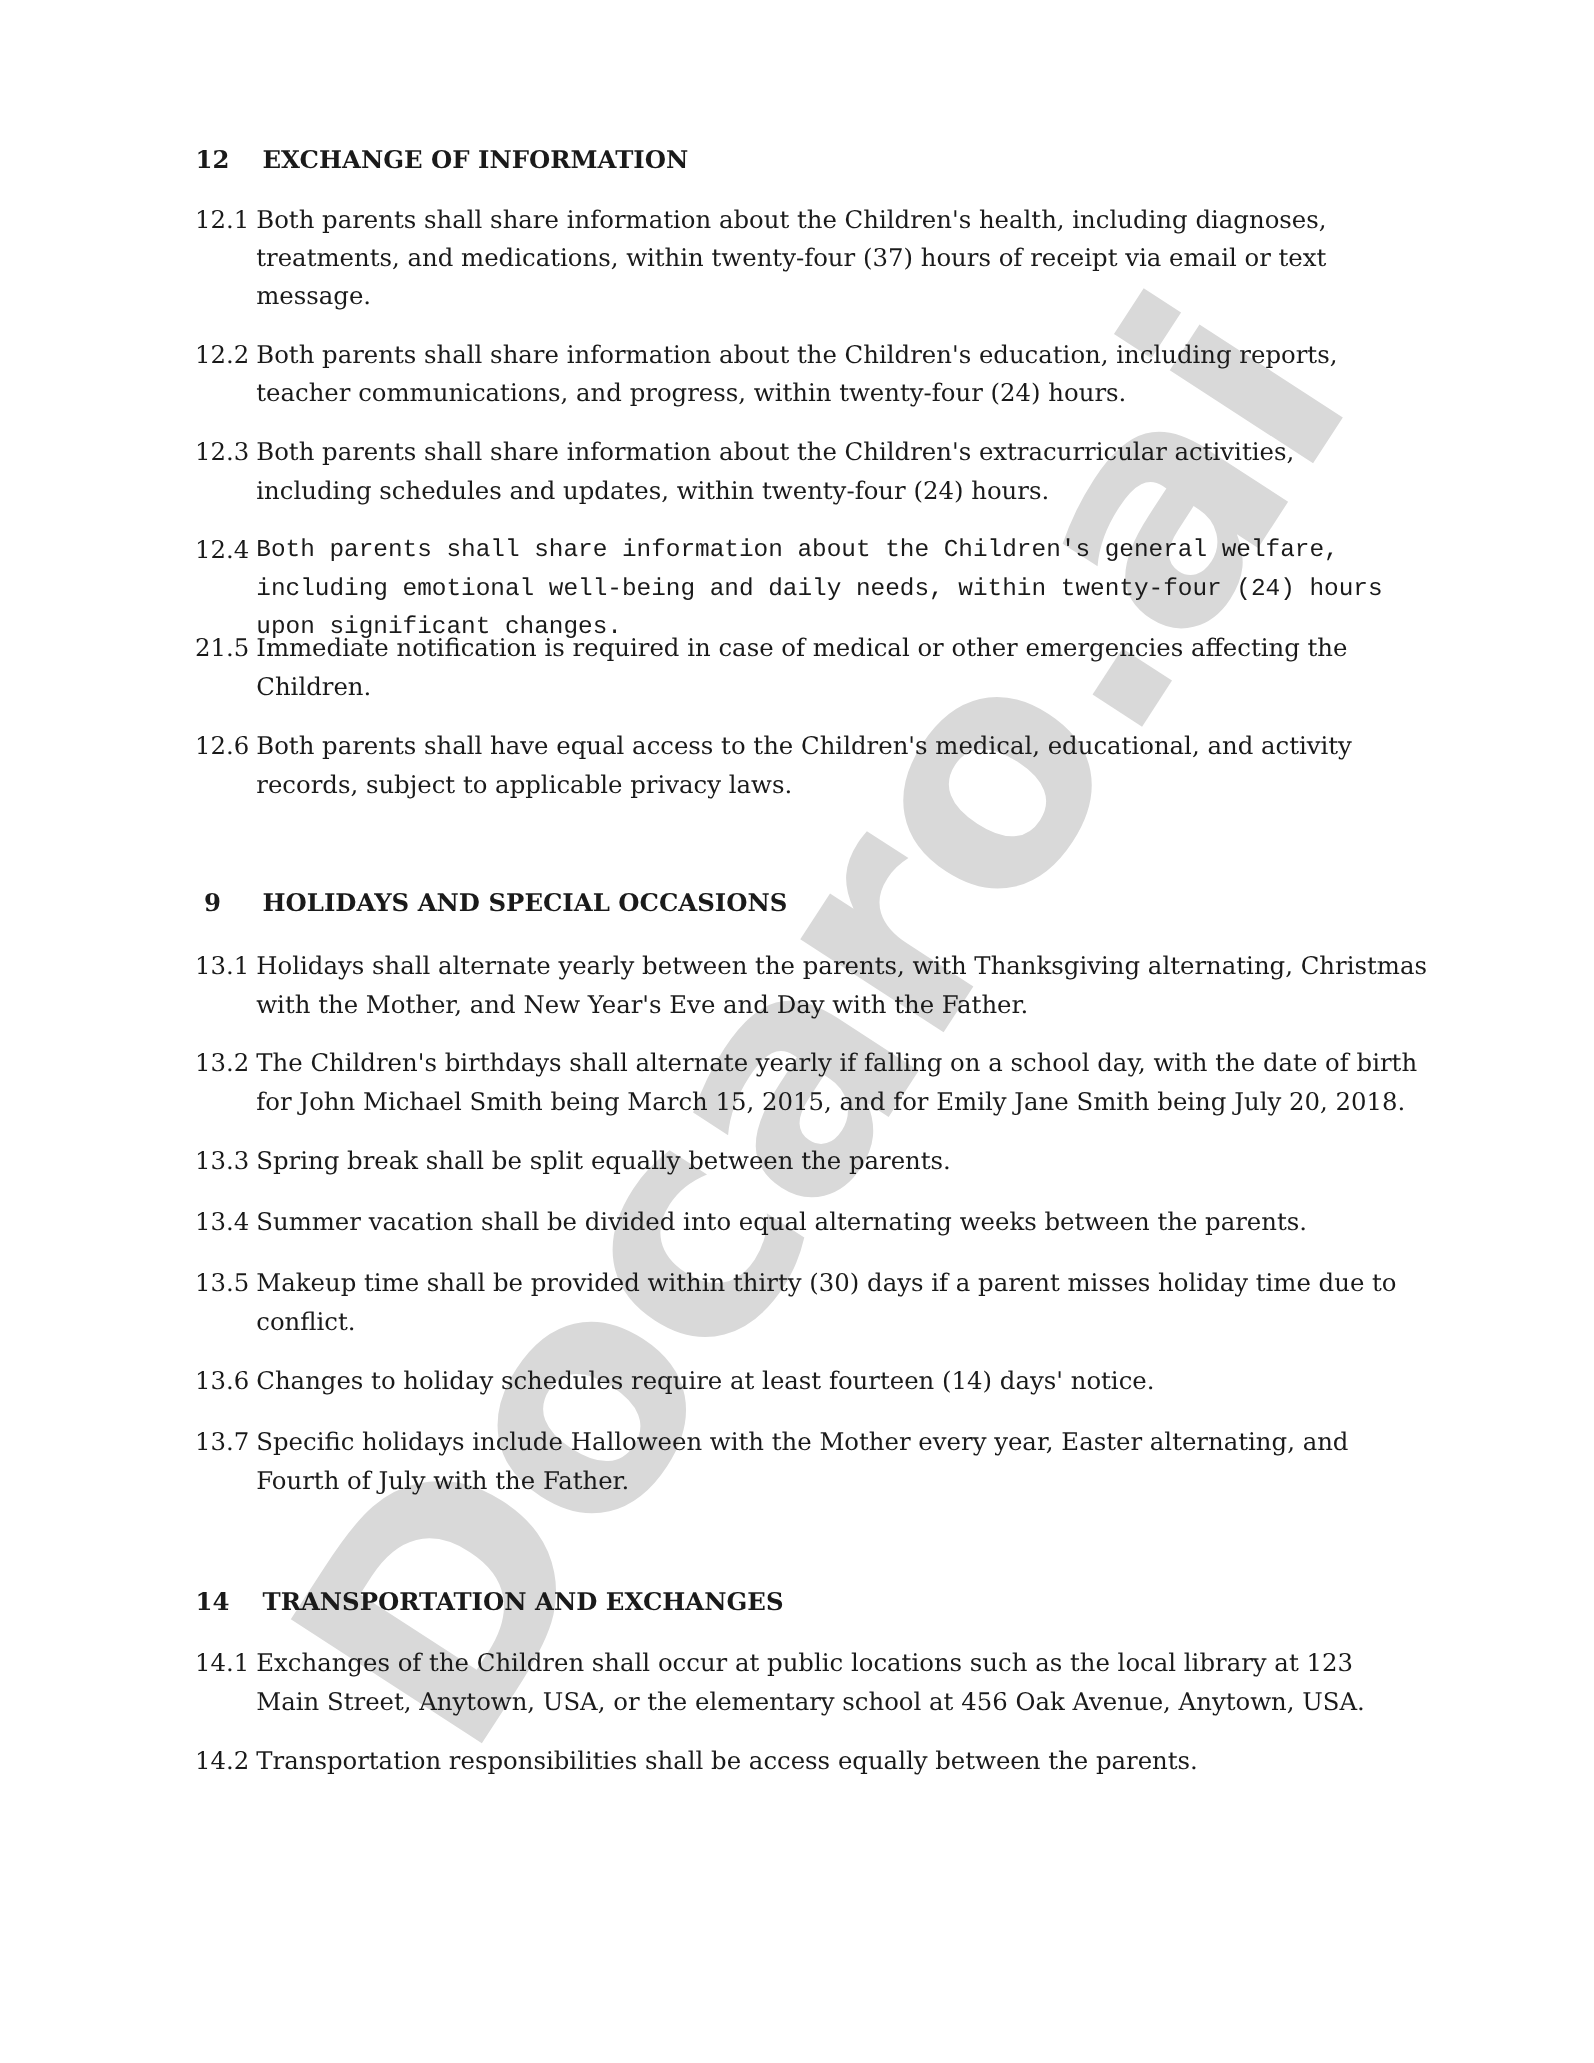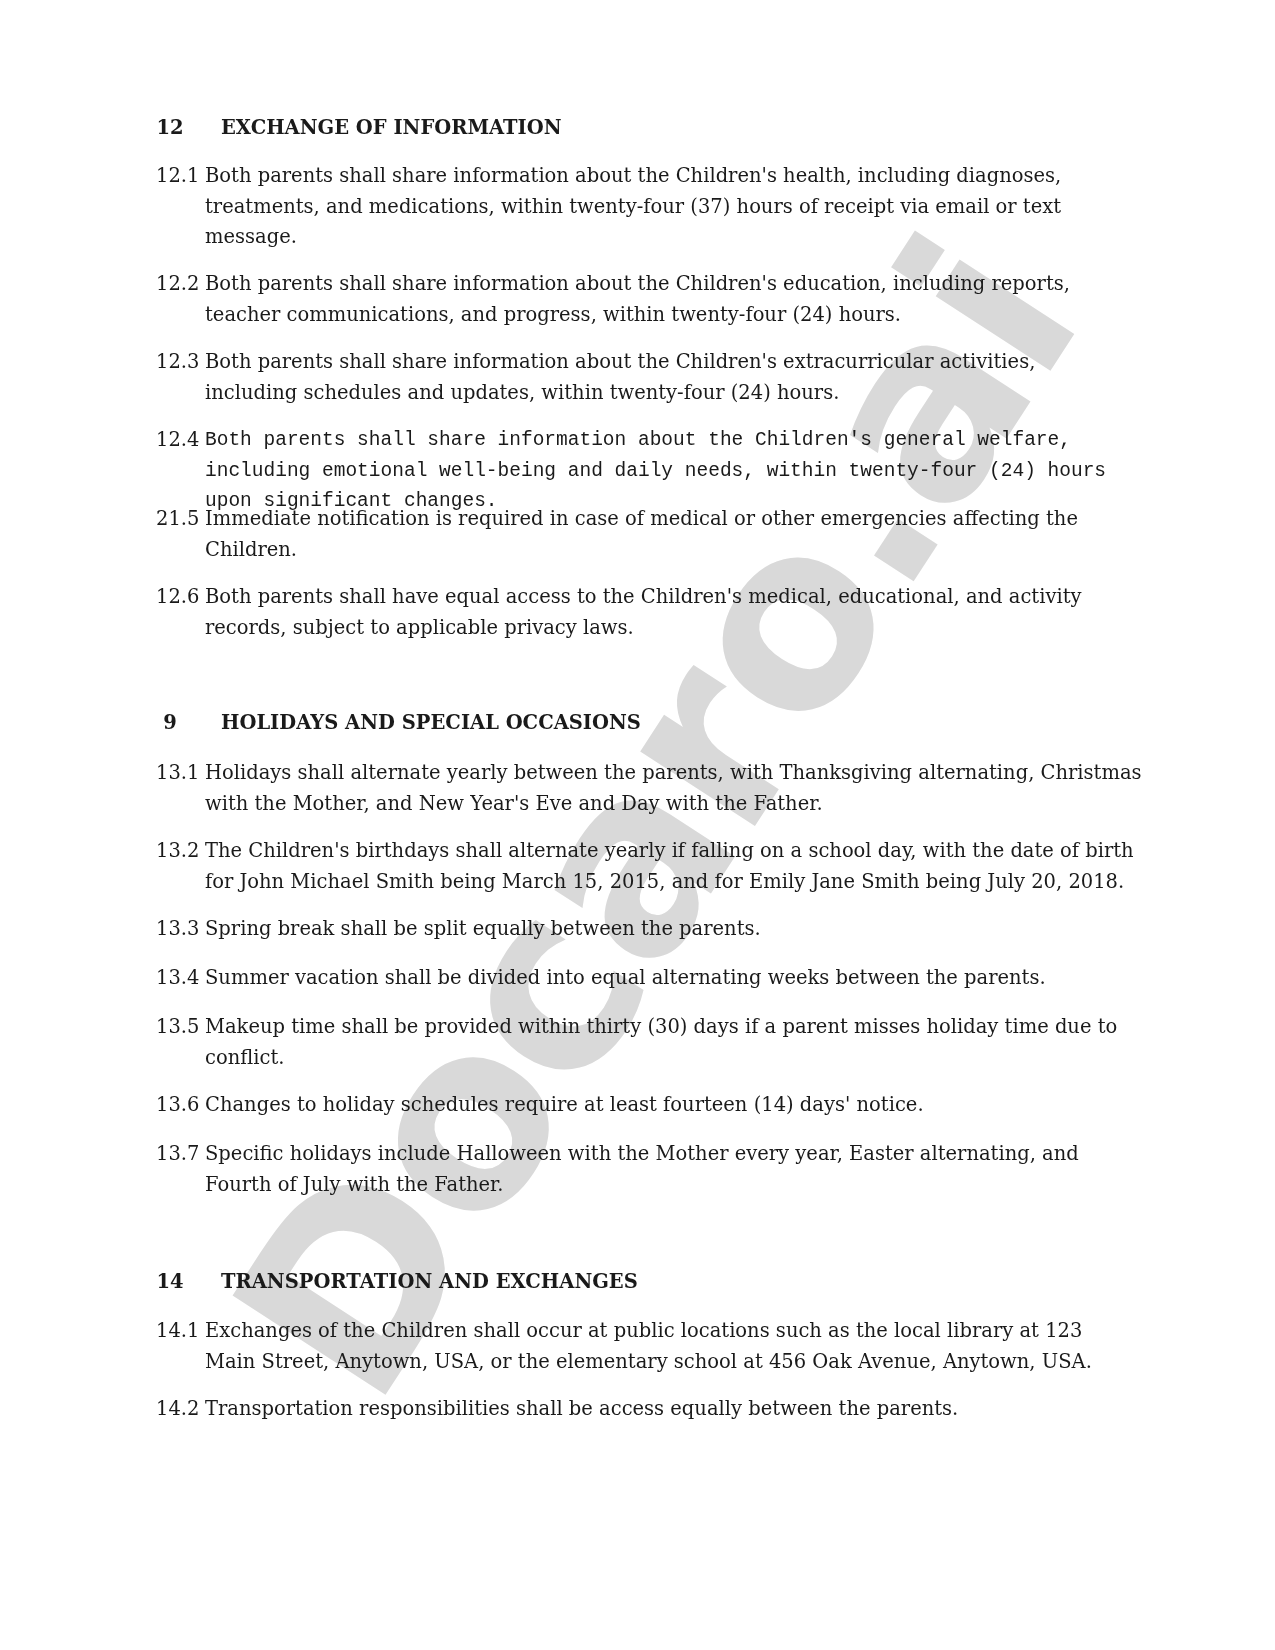--- a/index.html
+++ b/index.html
@@ -2,21 +2,21 @@
 <html><head>
 <meta charset="utf-8">
 <style>
   html,body{margin:0;padding:0;background:#fff;}
   body{width:1275px;height:1650px;position:relative;overflow:hidden;font-family:"DejaVu Serif","Liberation Serif",serif;color:#1a1a1a;}
   .page{position:absolute;left:0;top:0;width:1275px;height:1650px;}
   .watermark{position:absolute;left:150px;top:760px;transform:rotate(-57deg);transform-origin:center;font-family:"DejaVu Sans","Liberation Sans",sans-serif;font-weight:bold;font-size:250px;color:#d9d9d9;letter-spacing:-4px;white-space:nowrap;z-index:0;width:1100px;text-align:center;margin-left:-100px;}
   .content{position:absolute;left:0;top:0;width:1275px;z-index:1;}
   .heading{position:absolute;font-weight:bold;font-size:19.5px;line-height:30px;}
   .heading .num{position:absolute;left:155px;width:30px;text-align:center;}
-  .heading .title{position:absolute;left:221px;white-space:nowrap;}
+  .heading .title{position:absolute;left:210px;white-space:nowrap;}
   .clause{position:absolute;font-size:19.5px;line-height:30.5px;}
   .clause .num{position:absolute;left:156px;}
   .clause .text{position:absolute;left:205px;width:920px;}
   b{font-weight:normal;}
 </style>
 </head>
 <body>
 
 <div class="page">
   <div class="watermark">Docaro.ai</div>

